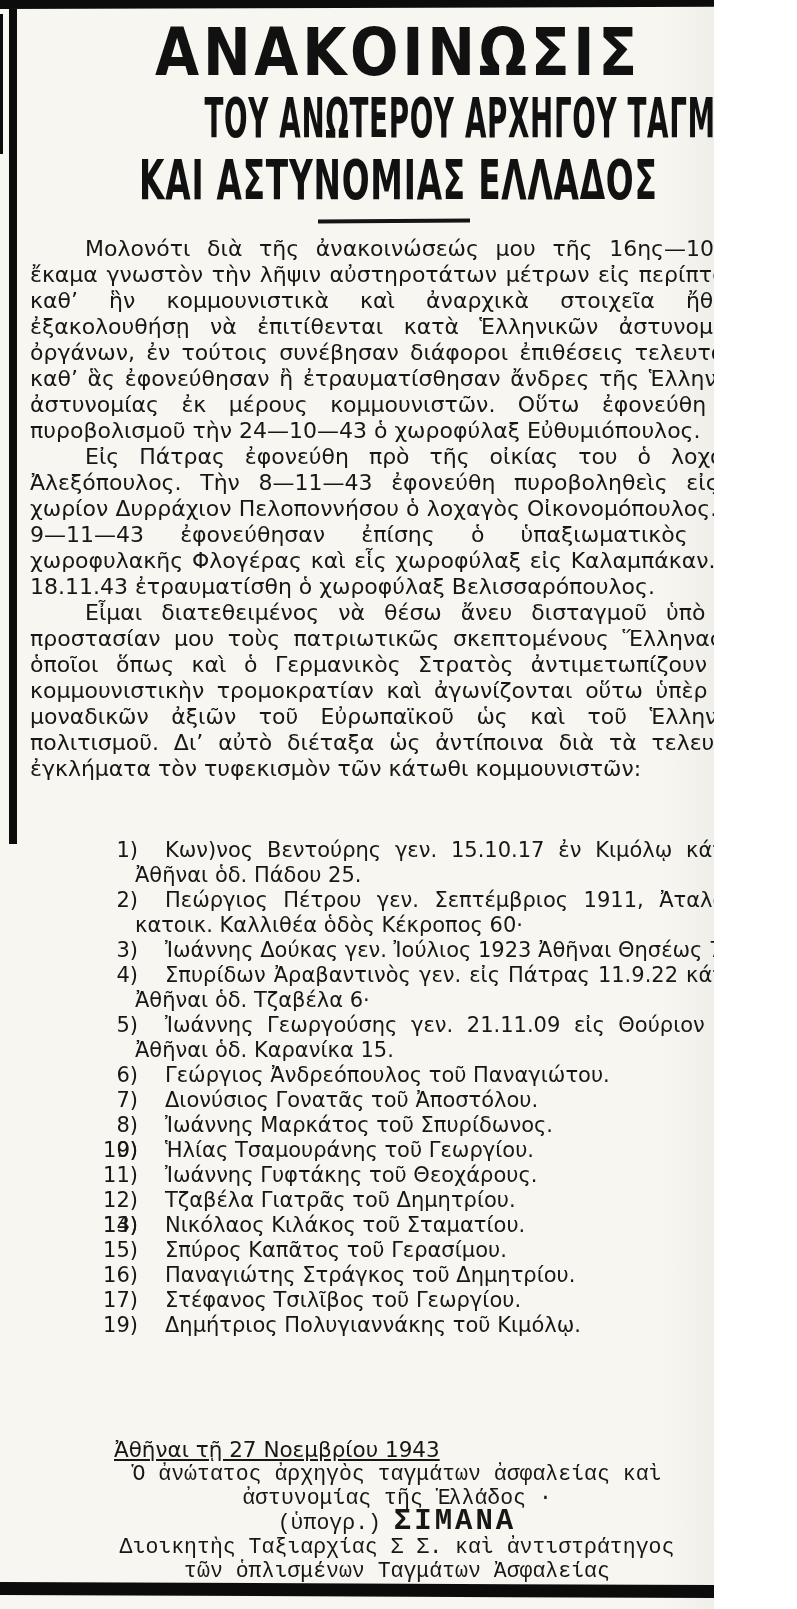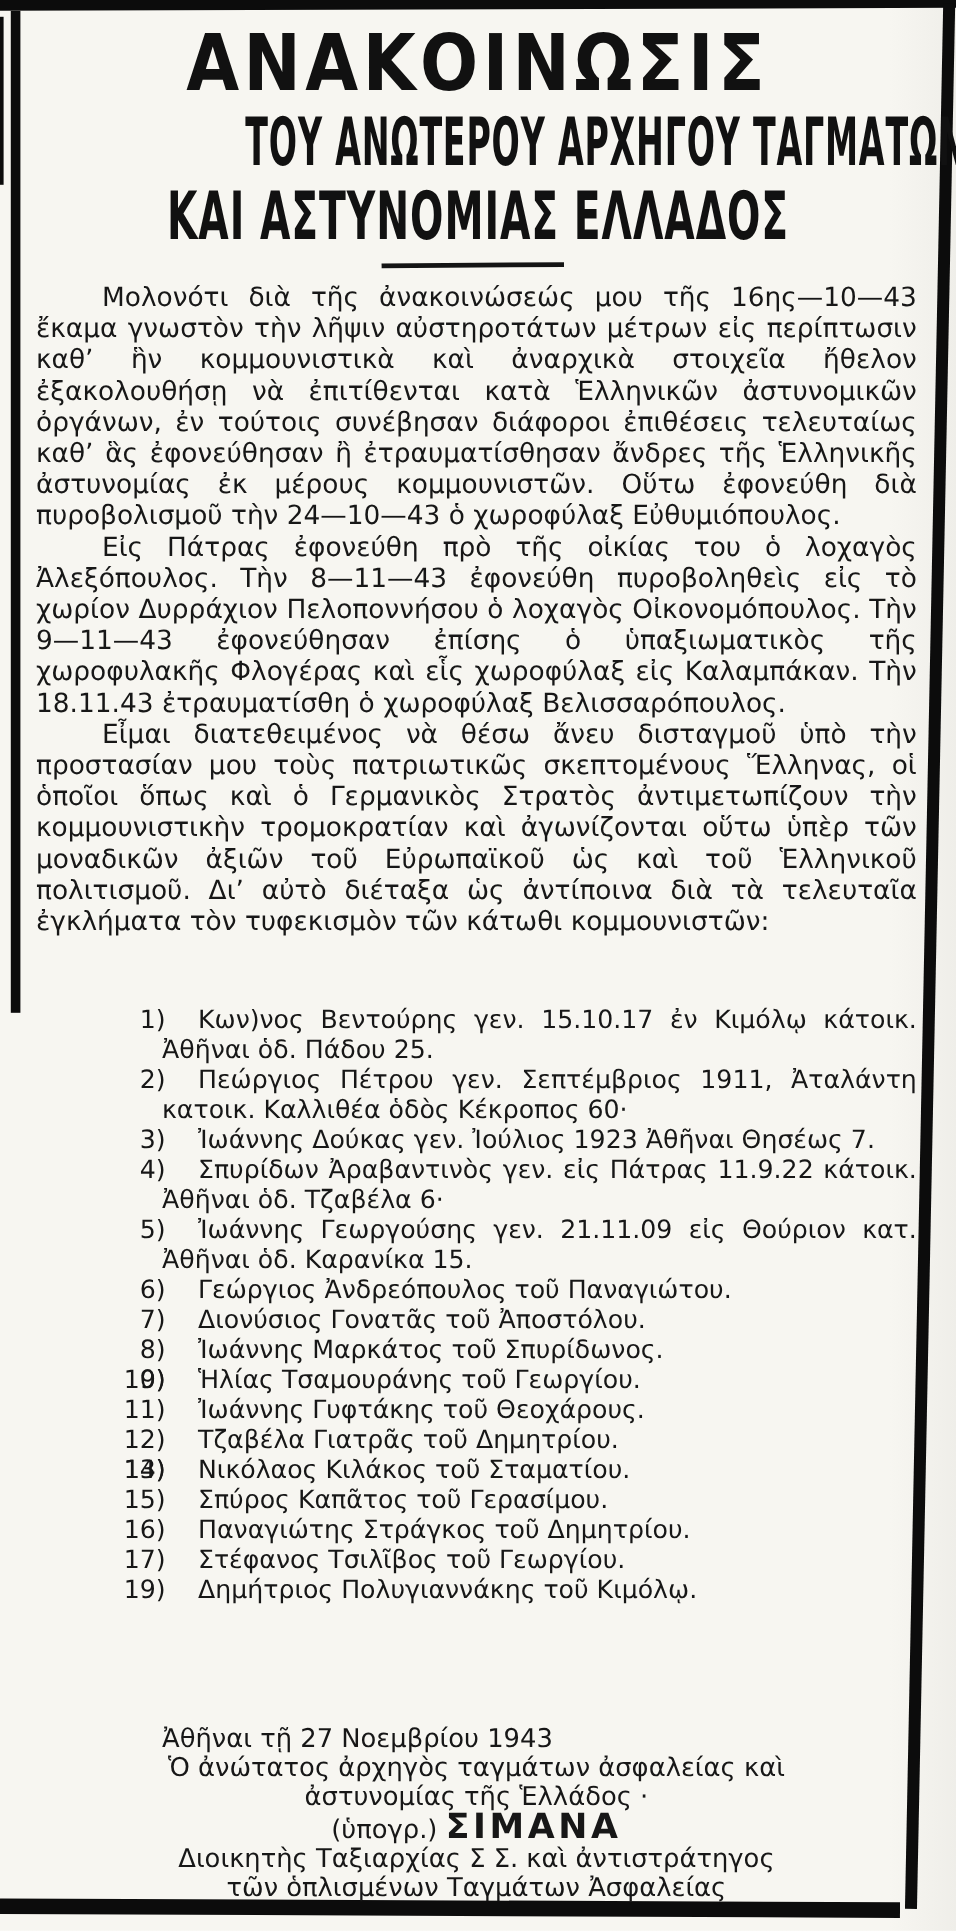--- a/index.html
+++ b/index.html
@@ -3,21 +3,21 @@
 <meta charset="utf-8">
 <style>
   html,body { margin:0; padding:0; }
   body {
     width:797px; height:1609px;
     background:#ffffff;
     font-family:"DejaVu Sans", sans-serif;
   }
   .page {
     position:relative;
-    width:797px; height:1609px;
+    width:714px; height:1609px;
     background:linear-gradient(90deg,#f7f6f1 0%,#f7f6f1 93%,#efeee9 100%);
     overflow:hidden;
     color:#1a1a1a;
   }
   
   .bar { position:absolute; background:#0c0c0c; }
   .bar-top    { top:0; left:0; width:797px; height:9px; transform:rotate(-0.18deg); transform-origin:left center; }
   .bar-left   { top:9px; left:9px; width:8px; height:835px; }
   .bar-sliver { top:14px; left:0; width:3px; height:140px; }
   .bar-right  { top:3px; left:786px; width:10px; height:1588px; transform:rotate(1.15deg); transform-origin:top center; }
@@ -49,22 +49,22 @@
   }
   .li { position:relative; padding-left:105px; }
   .li .num { position:absolute; left:20px; top:0; width:88px; text-align:right; }
   .li .litext { display:block; text-indent:30px; text-align:justify; }
 
   
   .signature {
     position:absolute; top:1438px; left:30px; width:734px;
     font-size:21.5px; line-height:24px; color:#171717;
   }
-  .sig-date { margin-left:105px; }
-  .sig-center { text-align:center; }
+  .sig-date { margin-left:84px;text-decoration:underline; }
+  .sig-center { text-align:center;font-family:Liberation Mono, monospace; }
   .sig-name { font-weight:bold; font-size:29px; letter-spacing:3px; }
 </style>
 </head>
 <body>
 
 <div class="page">
 
   <div class="bar bar-top"></div>
   <div class="bar bar-left"></div>
   <div class="bar bar-sliver"></div>

